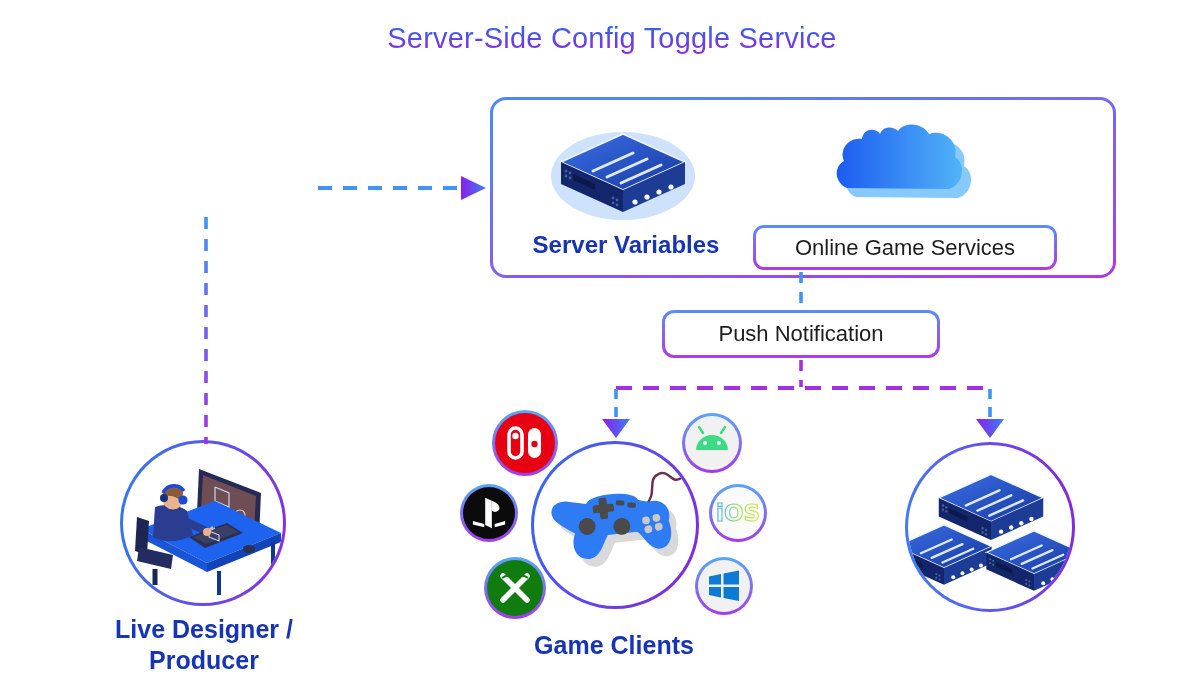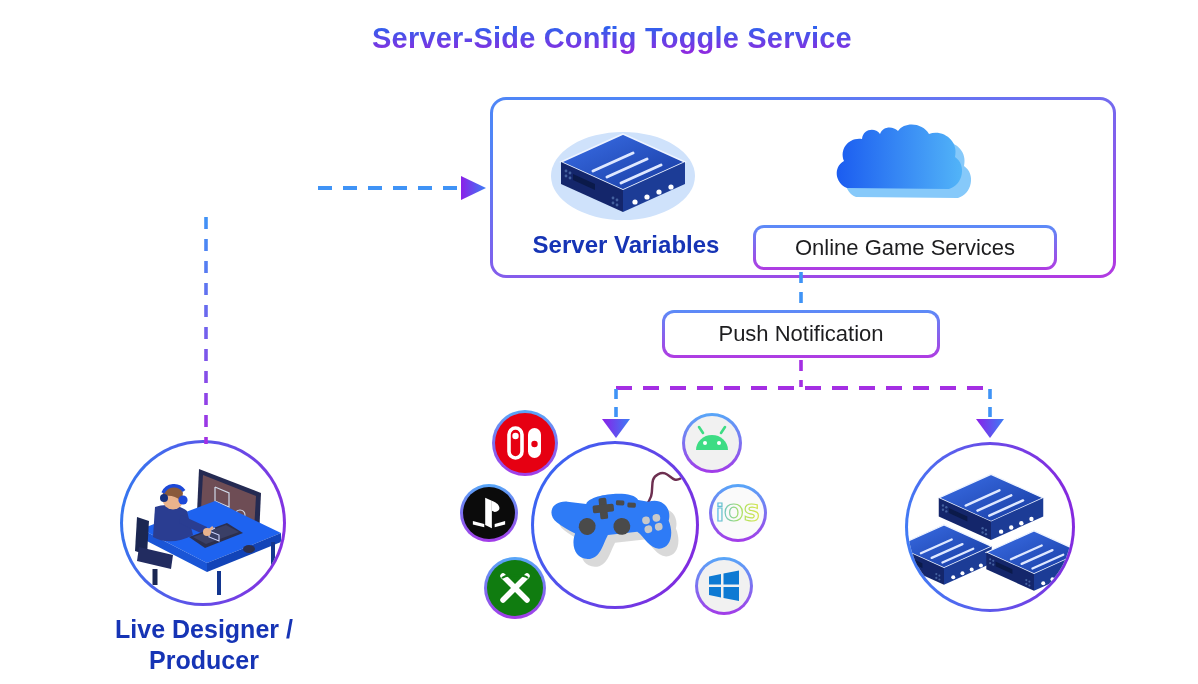--- a/index.html
+++ b/index.html
@@ -1,19 +1,19 @@
 <!DOCTYPE html>
 <html><head>
 <meta charset="utf-8">
 <style>
   html,body{margin:0;padding:0;background:#fff;}
   .stage{position:relative;width:1198px;height:684px;background:#ffffff;overflow:hidden;
          font-family:"Liberation Sans",sans-serif;}
   .title{position:absolute;left:26px;right:0;top:22px;text-align:center;
-         font-size:29px;font-weight:bold;letter-spacing:.2px;
+         font-size:29px;font-weight:normal;letter-spacing:.2px;
          background:linear-gradient(180deg,#2e62ee 15%,#8c2be0 90%);
          -webkit-background-clip:text;background-clip:text;color:transparent;}
   
   .gbox{position:absolute;padding:3px;border-radius:12px;box-sizing:border-box;
         background:linear-gradient(180deg,#5b8cf8,#b03be2);z-index:2;}
   .gbox .inner{width:100%;height:100%;background:#fff;border-radius:9px;box-sizing:border-box;
         display:flex;align-items:center;justify-content:center;}
   .boxlabel{font-size:22px;color:#1d1d1f;}
   .bigbox{background:linear-gradient(168deg,#4f86f7 12%,#b03be2 96%);border-radius:16px;}
   .bigbox .inner{border-radius:13px;position:relative;}
@@ -246,14 +246,15 @@
         <polygon points="-15,-9.5 -3,-12 -3,-1.5 -15,-1.5" fill="#0e7ad3"></polygon>
         <polygon points="-0.5,-12.5 15,-15.5 15,-1.5 -0.5,-1.5" fill="#0e7ad3"></polygon>
         <polygon points="-15,1 -3,1 -3,11.5 -15,9" fill="#0e7ad3"></polygon>
         <polygon points="-0.5,1 15,1 15,15 -0.5,12" fill="#0e7ad3"></polygon>
       </svg>
     </div>
   </div>
 
   <div class="bluelabel" style="left:74px;top:615px;width:260px;">Live Designer /</div>
   <div class="bluelabel" style="left:74px;top:646px;width:260px;">Producer</div>
+  <div class="bluelabel" style="left:484px;top:631px;width:260px;">Game Clients</div>
 
 </div>
 
 </body></html>

